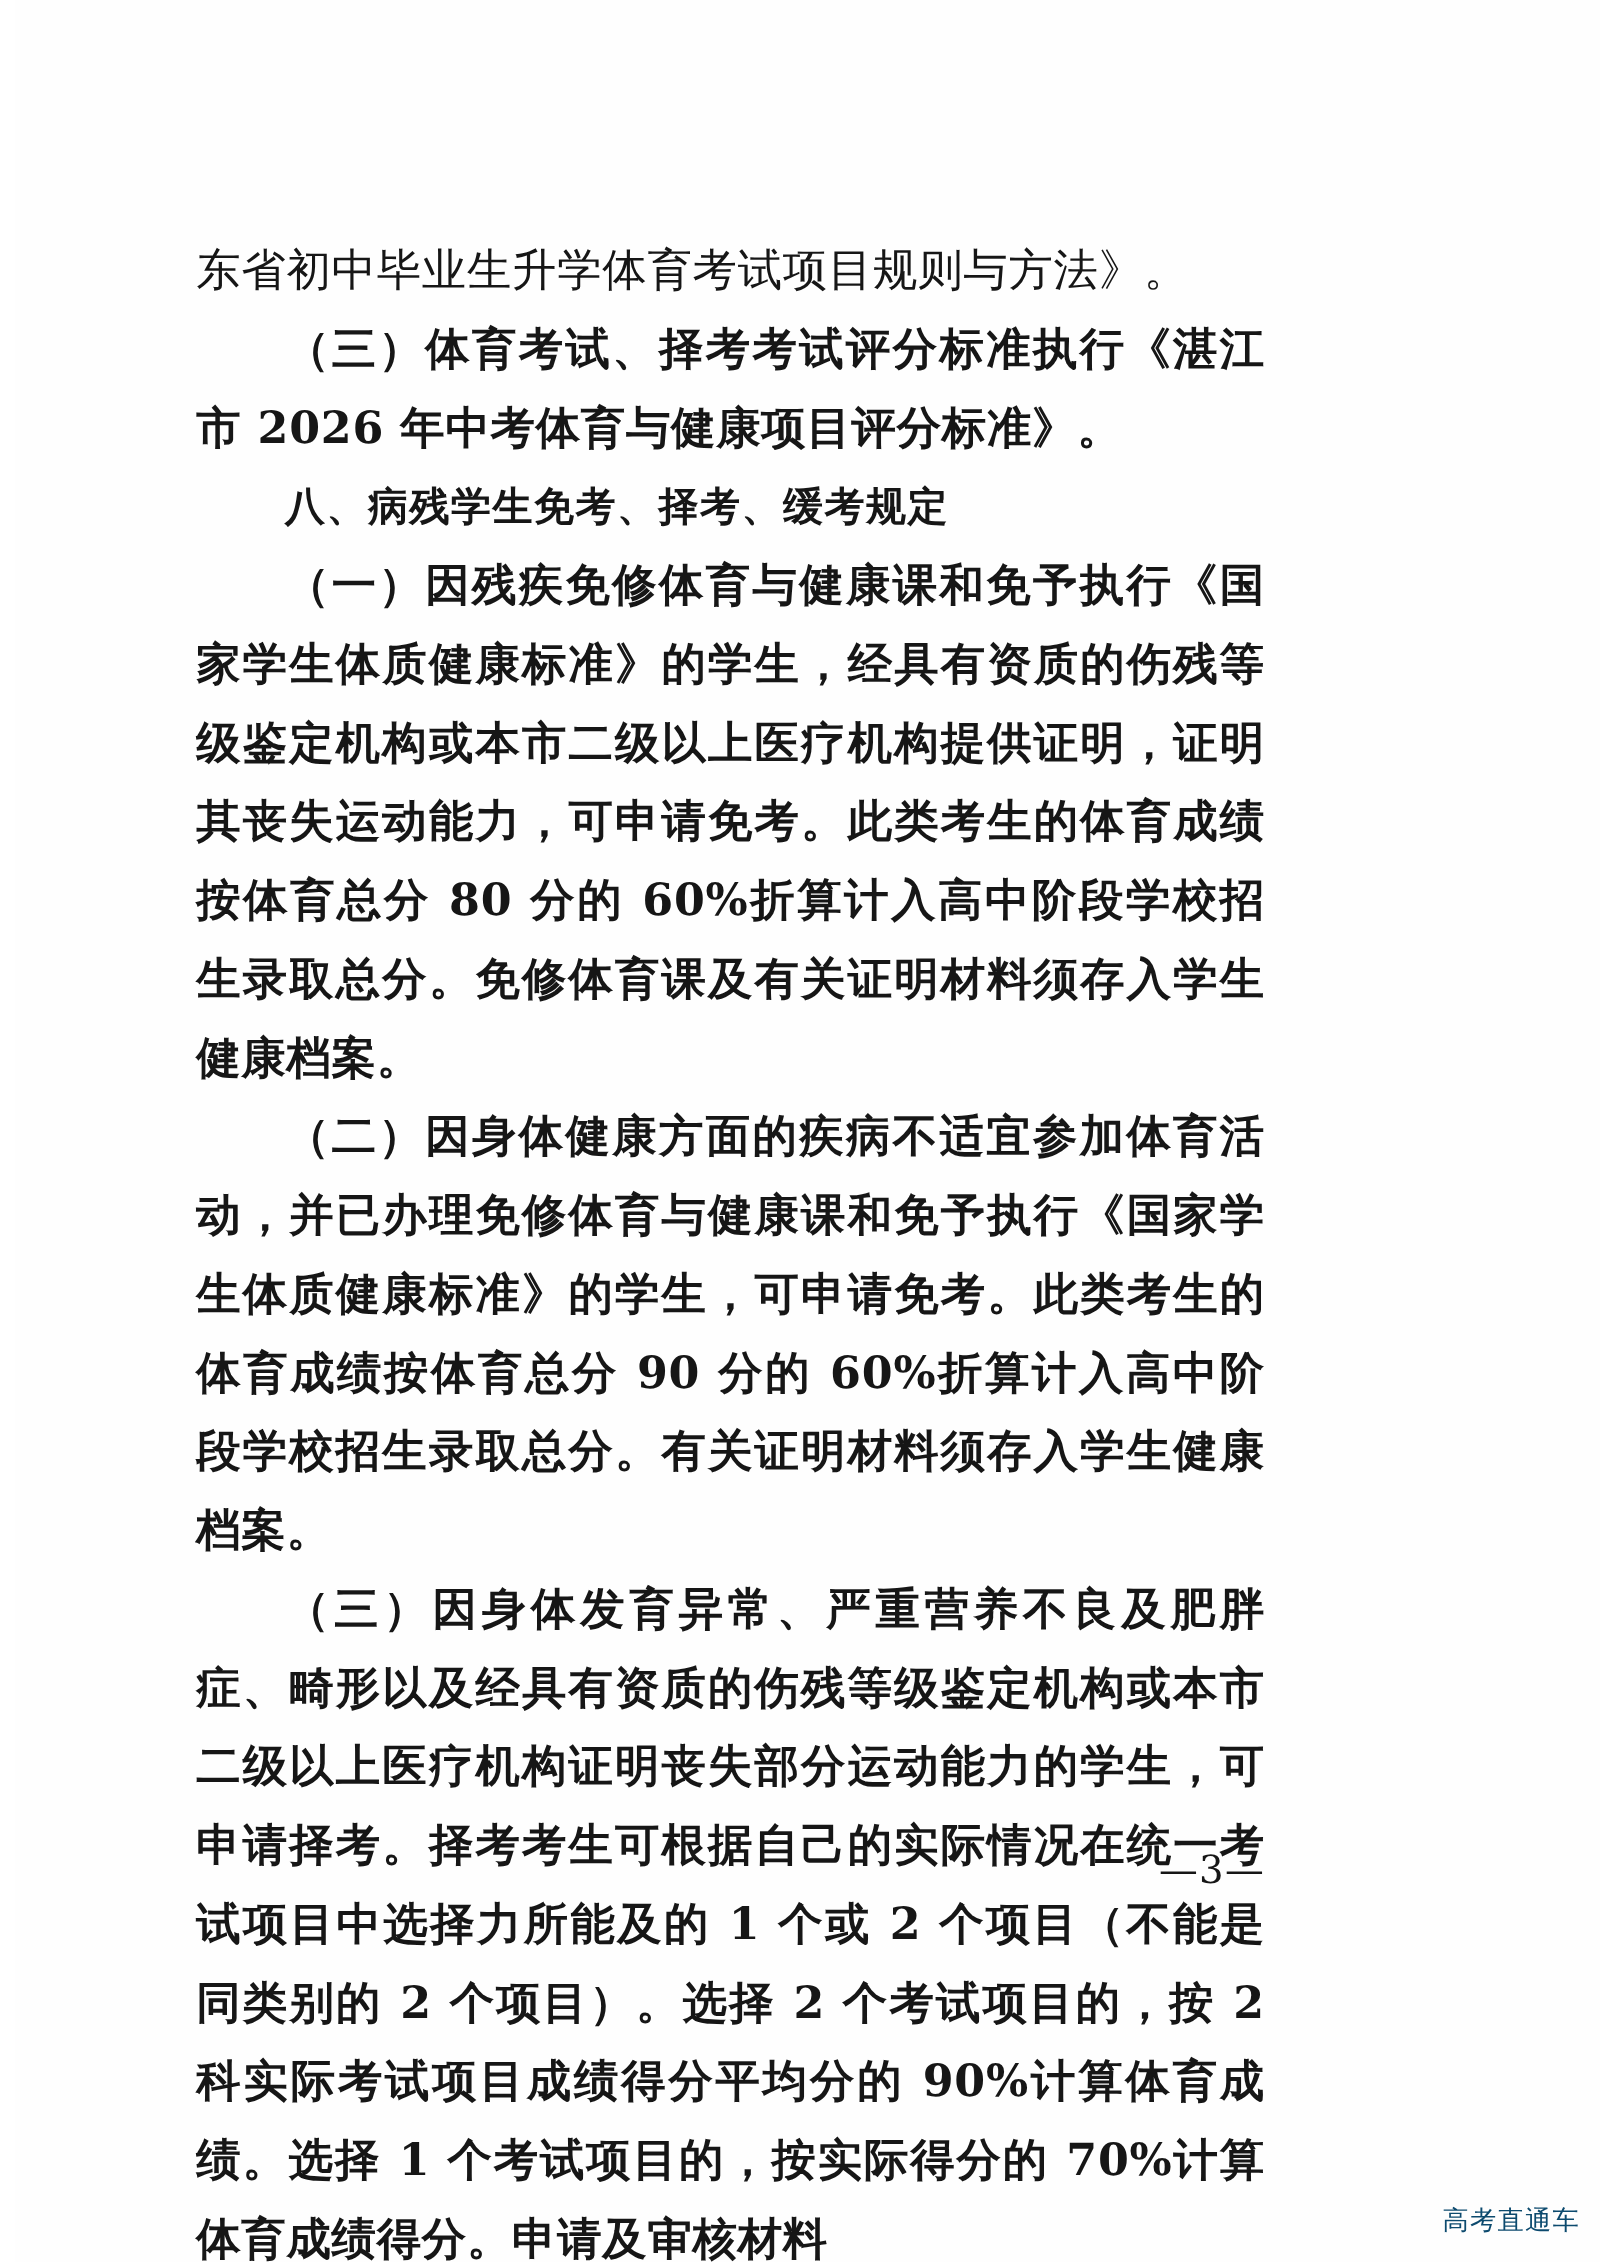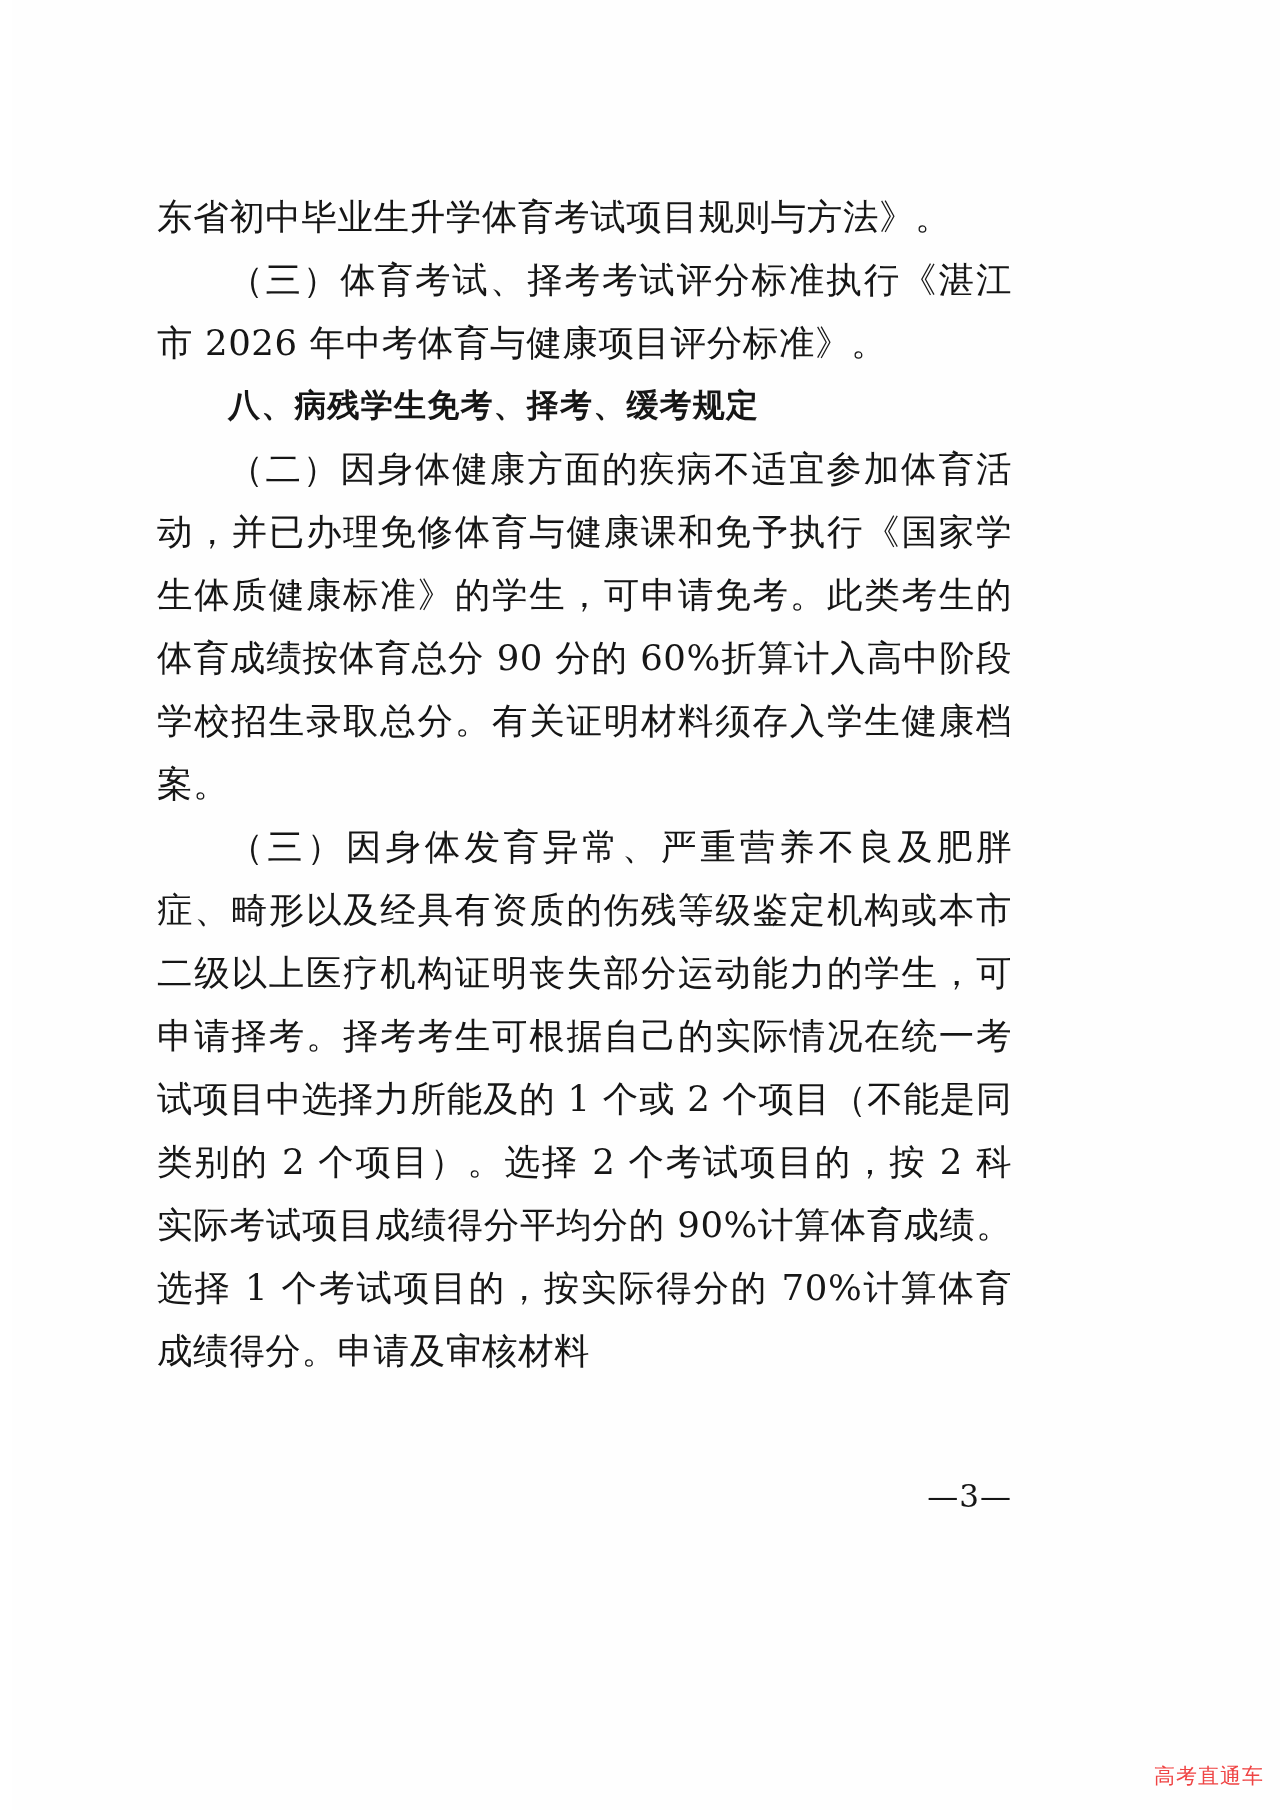--- a/index.html
+++ b/index.html
@@ -40,20 +40,21 @@
     text-align: justify;
     text-justify: inter-ideograph;
     margin: 0 0 0 0;
     color: #161616;
     font-family: "DejaVu Serif", "Liberation Serif", serif;
     font-weight: 400;
   }
 
   .para.indent {
     text-indent: 71px;
+    font-weight: bold;
   }
 
   .para.heading {
     font-weight: bold;
     text-indent: 71px;
     letter-spacing: 1.2px;
     font-family: "DejaVu Sans", "Liberation Sans", sans-serif;
     font-size: 32px;
   }
 
@@ -73,39 +74,40 @@
     color: #161616;
     letter-spacing: 1px;
   }
 
   
   .watermark {
     position: absolute;
     right: 28px;
     bottom: 20px;
     font-size: 21px;
-    color: #ef4444;
+    color: #0c4a6e;
     font-family: "DejaVu Sans", "Liberation Sans", sans-serif;
     letter-spacing: 1px;
     user-select: none;
   }
 </style>
 </head>
 <body>
 
 <div id="page">
 
   <div class="doc-body">
 
     <p class="para blk">东省初中毕业生升学体育考试项目规则与方法》。</p>
 
     <p class="para indent blk">（三）体育考试、择考考试评分标准执行《湛江市 2026 年中考体育与健康项目评分标准》。</p>
 
     <p class="para heading blk">八、病残学生免考、择考、缓考规定</p>
 
+    <p class="para indent blk">（一）因残疾免修体育与健康课和免予执行《国家学生体质健康标准》的学生，经具有资质的伤残等级鉴定机构或本市二级以上医疗机构提供证明，证明其丧失运动能力，可申请免考。此类考生的体育成绩按体育总分 80 分的 60%折算计入高中阶段学校招生录取总分。免修体育课及有关证明材料须存入学生健康档案。</p>
 
     <p class="para indent blk">（二）因身体健康方面的疾病不适宜参加体育活动，并已办理免修体育与健康课和免予执行《国家学生体质健康标准》的学生，可申请免考。此类考生的体育成绩按体育总分 90 分的 60%折算计入高中阶段学校招生录取总分。有关证明材料须存入学生健康档案。</p>
 
     <p class="para indent blk">（三）因身体发育异常、严重营养不良及肥胖症、畸形以及经具有资质的伤残等级鉴定机构或本市二级以上医疗机构证明丧失部分运动能力的学生，可申请择考。择考考生可根据自己的实际情况在统一考试项目中选择力所能及的 1 个或 2 个项目（不能是同类别的 2 个项目）。选择 2 个考试项目的，按 2 科实际考试项目成绩得分平均分的 90%计算体育成绩。选择 1 个考试项目的，按实际得分的 70%计算体育成绩得分。申请及审核材料</p>
 
   </div>
 
   <div class="page-number">—3—</div>
 
   <div class="watermark">高考直通车</div>

